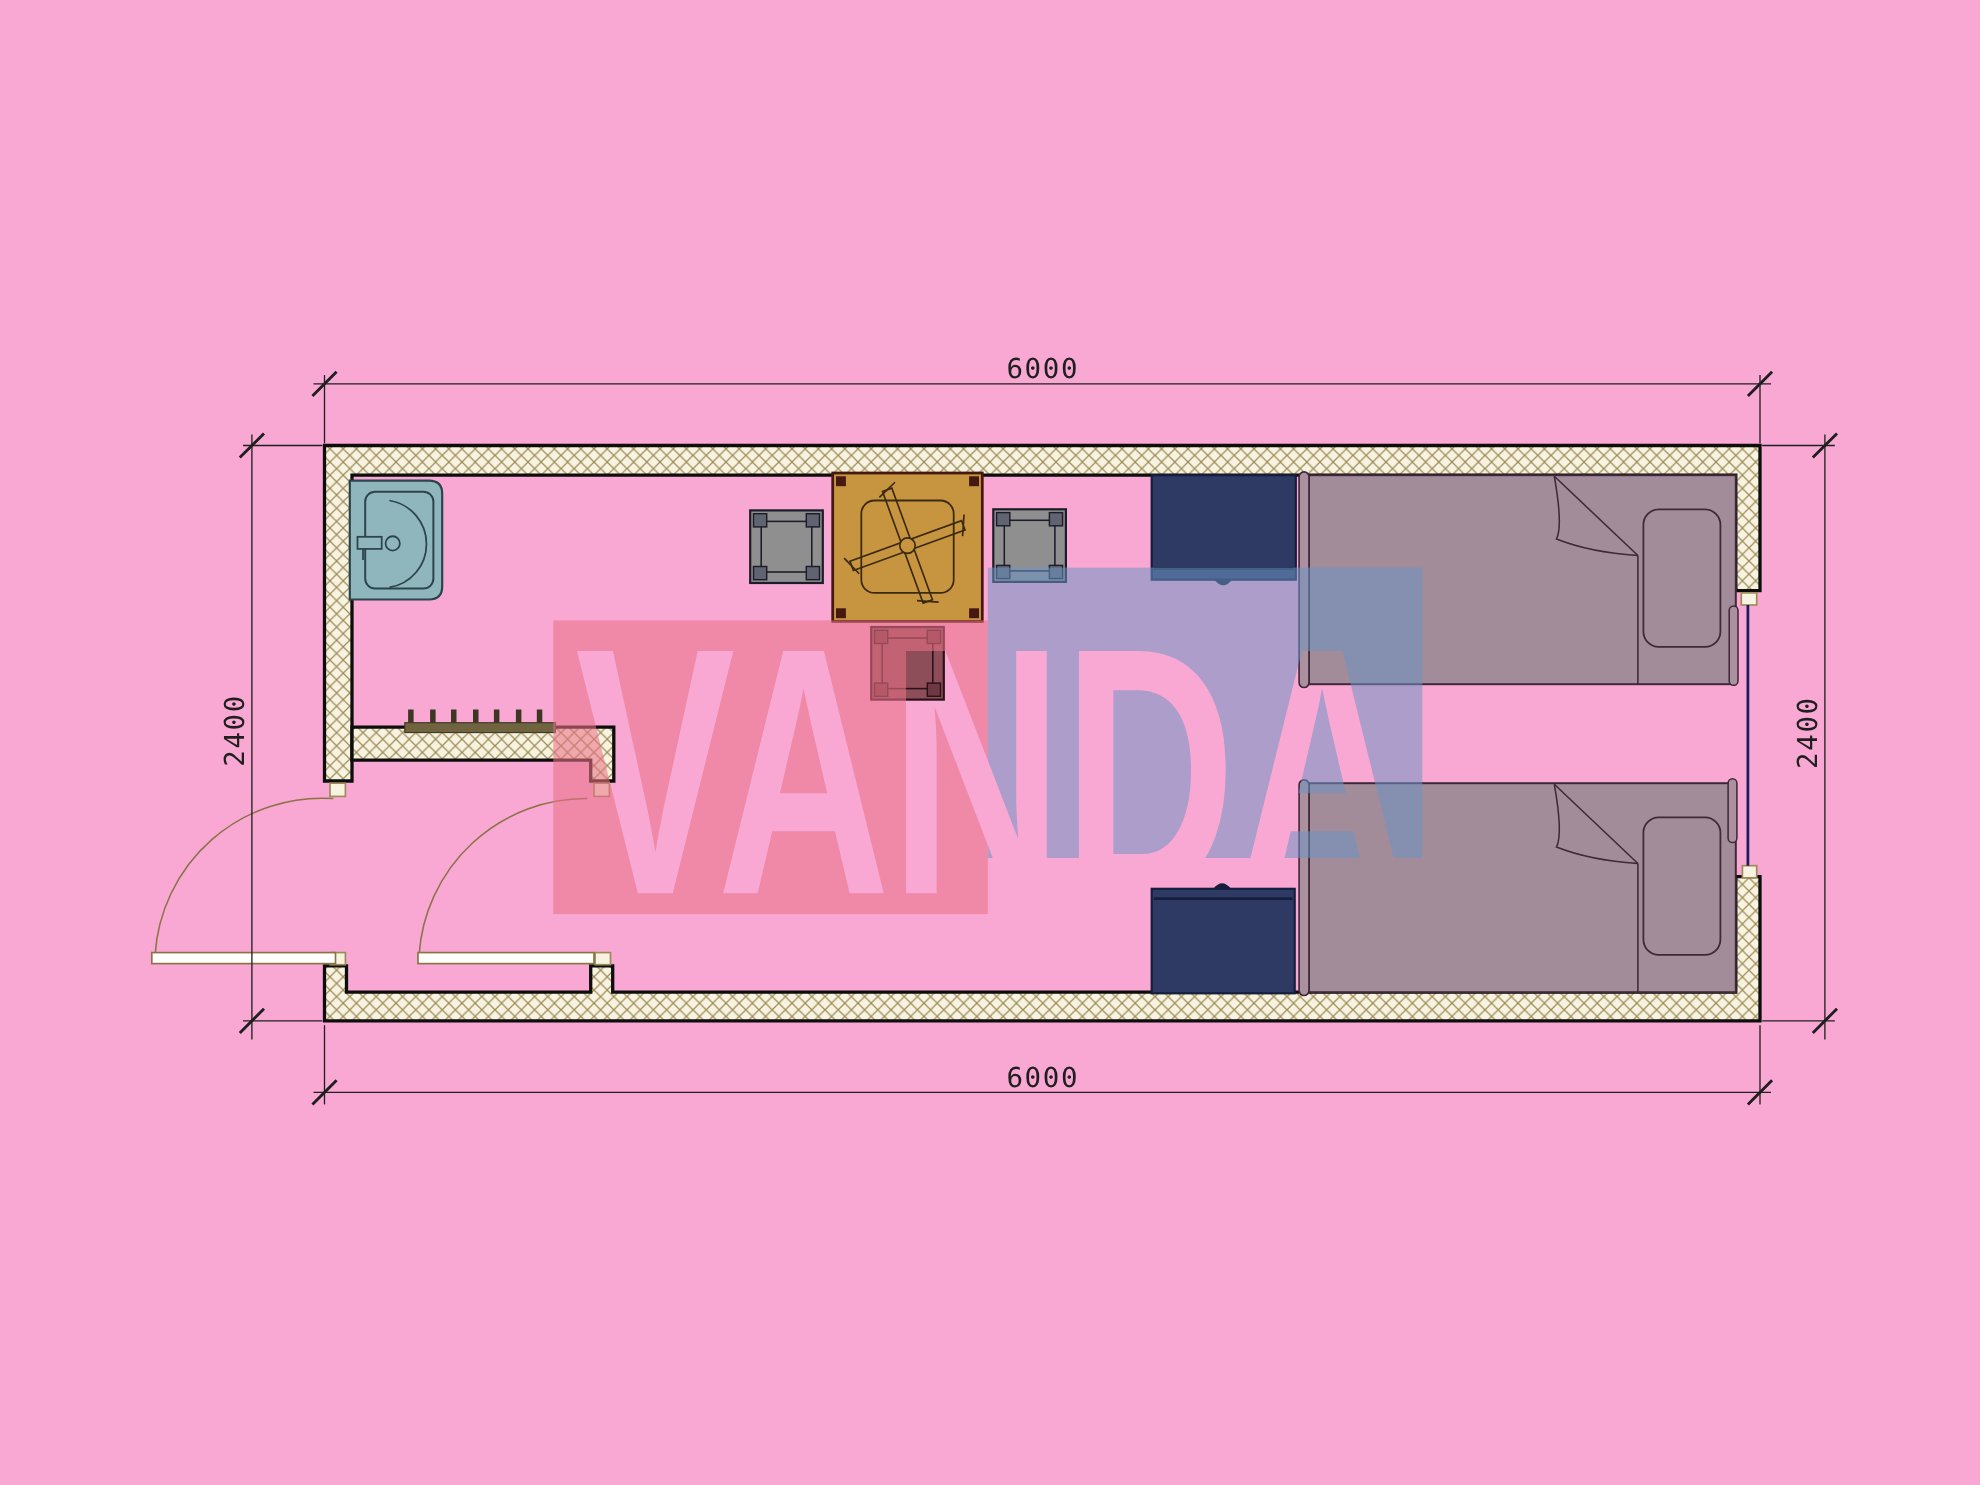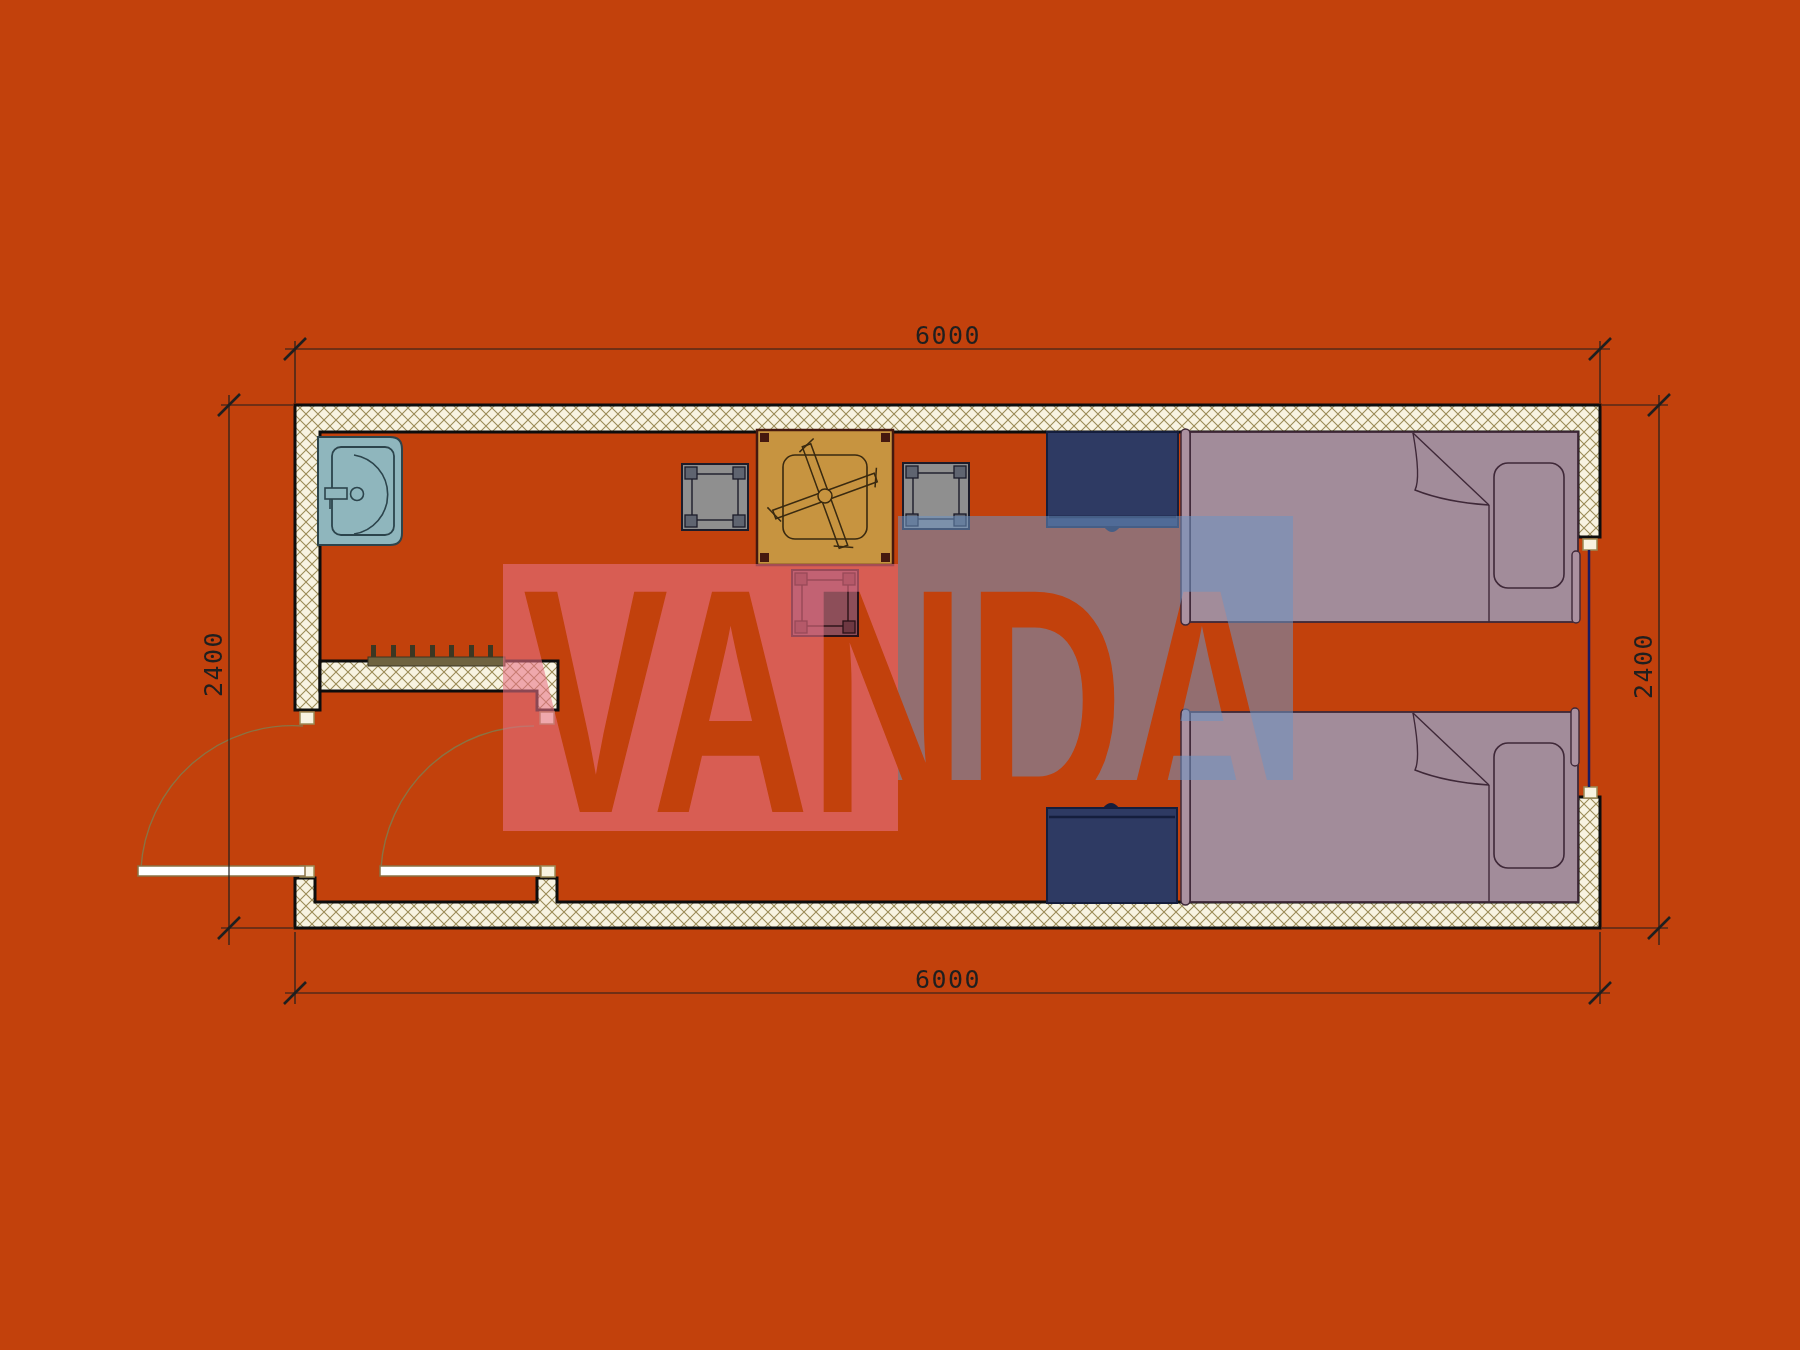--- a/index.html
+++ b/index.html
@@ -8,21 +8,21 @@
     --sink:#8fb6bd; --sink-line:#2c444c;
     --table:#c79440; --table-line:#45190f;
     --stool-gray:#8f8f8f; --stool-gray-accent:#5f6470;
     --stool-maroon:#8d4e59; --stool-maroon-accent:#6e3842;
     --cabinet:#2e3a63; --cabinet-line:#151e3d;
     --bed:#a28c9a; --bed-line:#3f2838; --headboard:#ab91a0;
     --door:#8a7344; --window:#1b1b60;
     --rack:#6f6340; --rack-dark:#3c3722; --dim:#1f1f1f;
     --wm-pink:#e87286; --wm-blue:#6e93c3;
   }
-  #stage{position:relative;width:1800px;height:1350px;background:#c2410c;overflow:hidden;}
+  #stage{position:relative;width:1800px;height:1350px;background:#f9a8d4;overflow:hidden;}
   svg{position:absolute;left:0;top:0;}
   .dim-text{font-family:"DejaVu Sans Mono",monospace;font-size:25px;fill:var(--dim);letter-spacing:1.5px;}
   .wm-text{font-family:"Liberation Sans","DejaVu Sans",sans-serif;font-weight:bold;font-size:320px;}
 </style>
 </head>
 <body>
 
 <div id="stage">
 <svg width="1800" height="1350" viewBox="0 0 1800 1350">
   <defs>

